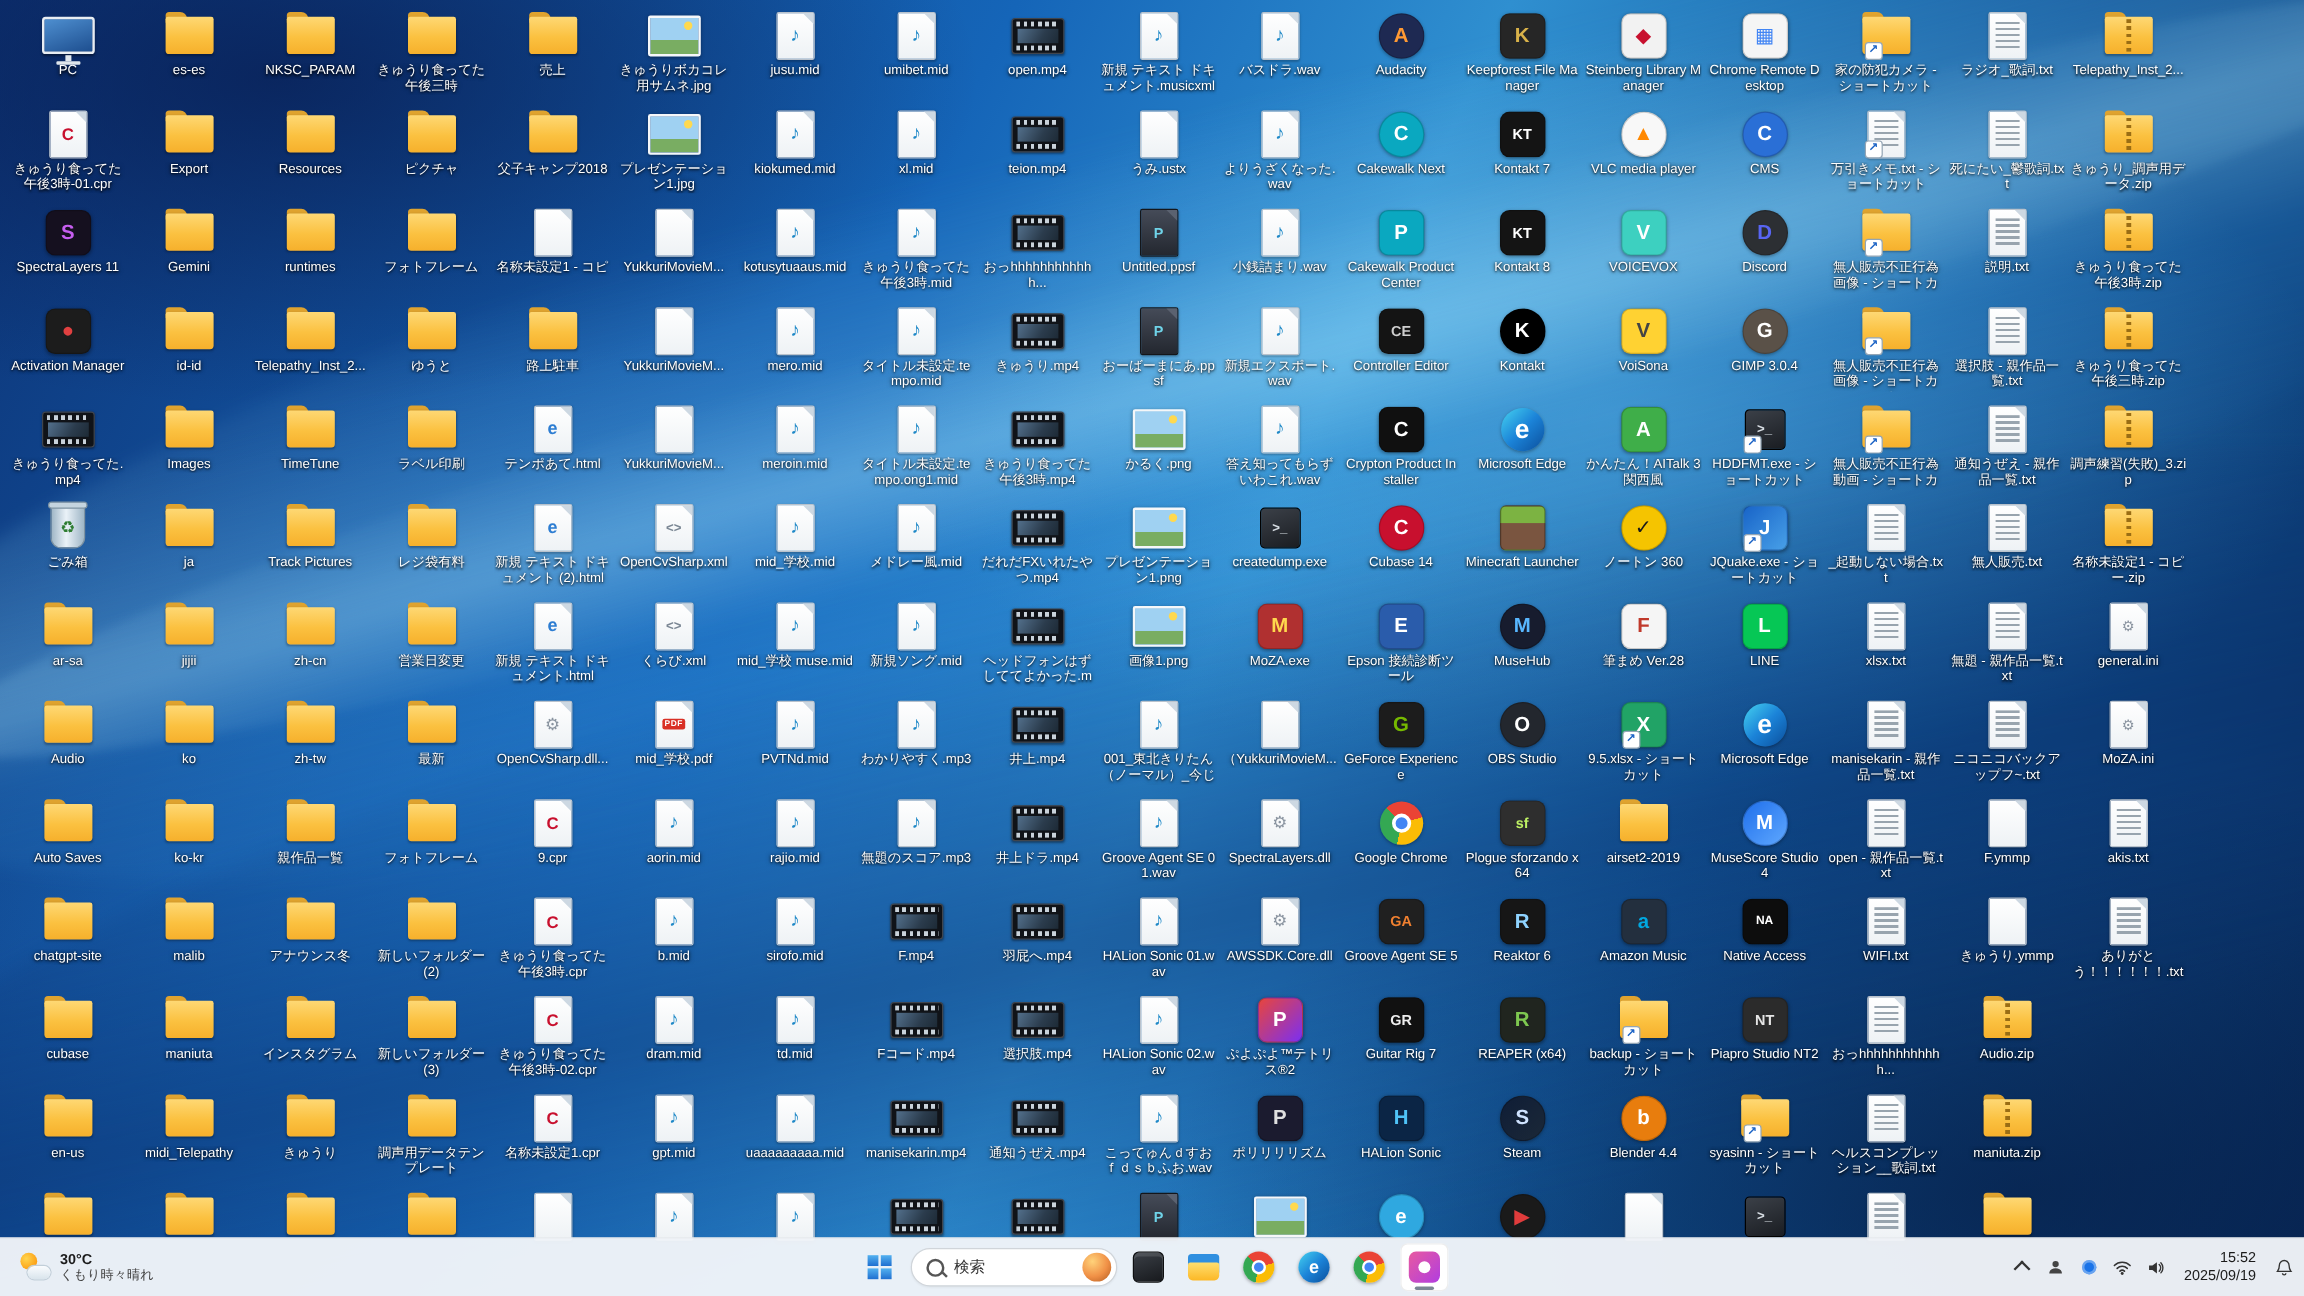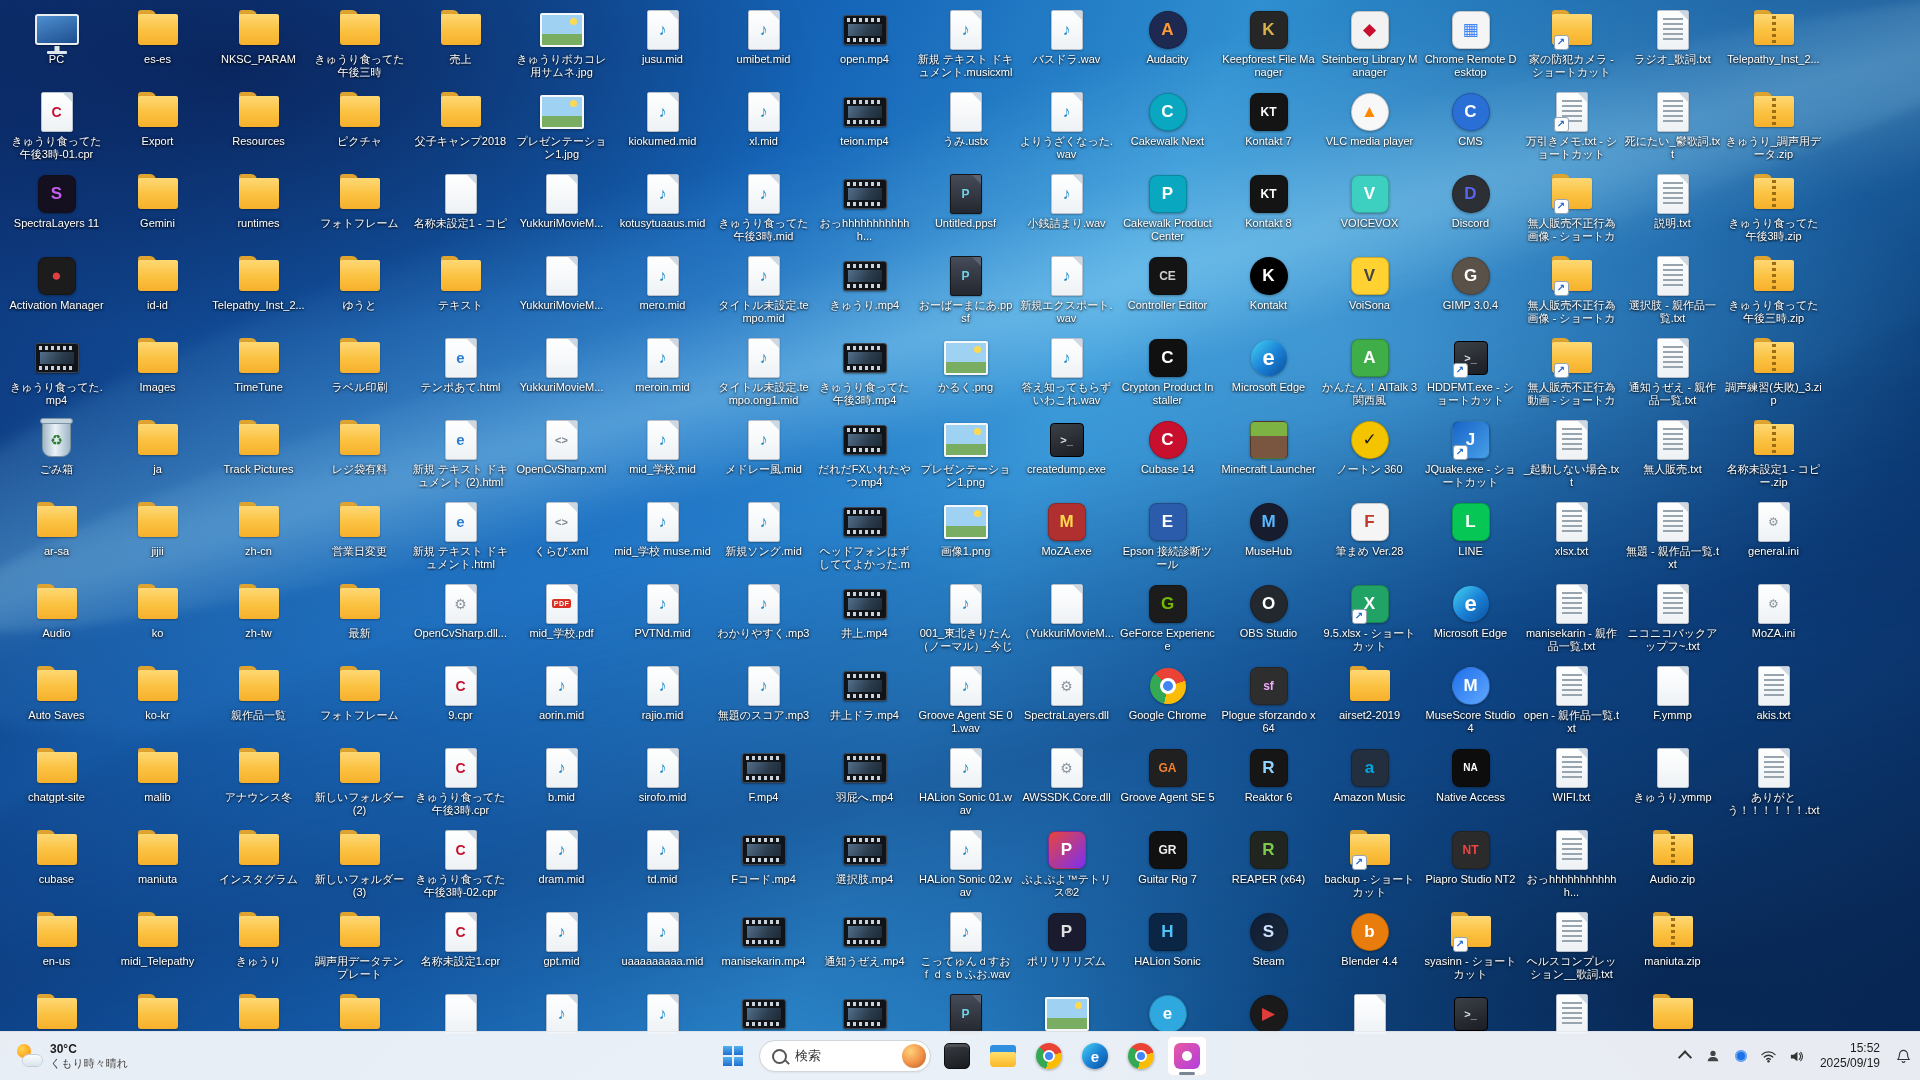--- a/index.html
+++ b/index.html
@@ -519,21 +519,21 @@
       <div class="desktop-icon">
         <div class="icon-img">
           <i class="ic ic-page"></i>
         </div>
         <div class="icon-label">名称未設定1 - コピ</div>
       </div>
       <div class="desktop-icon">
         <div class="icon-img">
           <i class="ic ic-folder"></i>
         </div>
-        <div class="icon-label">テキスト</div>
+        <div class="icon-label">路上駐車</div>
       </div>
       <div class="desktop-icon">
         <div class="icon-img">
           <i class="ic ic-page">
             <b class="pg html">e</b>
           </i>
         </div>
         <div class="icon-label">テンポあて.html</div>
       </div>
       <div class="desktop-icon">
@@ -1359,21 +1359,21 @@
       <div class="desktop-icon">
         <div class="icon-img">
           <i class="ic ic-app round" style="background:#23272e;color:#ffffff">
             <b style="font-size:17px">O</b>
           </i>
         </div>
         <div class="icon-label">OBS Studio</div>
       </div>
       <div class="desktop-icon">
         <div class="icon-img">
-          <i class="ic ic-app" style="background:#2e2e2e;color:#f0abfc">
+          <i class="ic ic-app" style="background:#2e2e2e;color:#bef264">
             <b style="font-size:12px">sf</b>
           </i>
         </div>
         <div class="icon-label">Plogue sforzando x64</div>
       </div>
       <div class="desktop-icon">
         <div class="icon-img">
           <i class="ic ic-app" style="background:#161616;color:#8fd3ff">
             <b style="font-size:17px">R</b>
           </i>
@@ -1581,21 +1581,21 @@
       <div class="desktop-icon">
         <div class="icon-img">
           <i class="ic ic-app" style="background:#0d0d0d;color:#ffffff">
             <b style="font-size:10px">NA</b>
           </i>
         </div>
         <div class="icon-label">Native Access</div>
       </div>
       <div class="desktop-icon">
         <div class="icon-img">
-          <i class="ic ic-app" style="background:#2b2b2b;color:#ef4444">
+          <i class="ic ic-app" style="background:#2b2b2b;color:#e5e5e5">
             <b style="font-size:12px">NT</b>
           </i>
         </div>
         <div class="icon-label">Piapro Studio NT2</div>
       </div>
       <div class="desktop-icon">
         <div class="icon-img">
           <i class="ic ic-folder"></i>
           <b class="sc">↗</b>
         </div>

